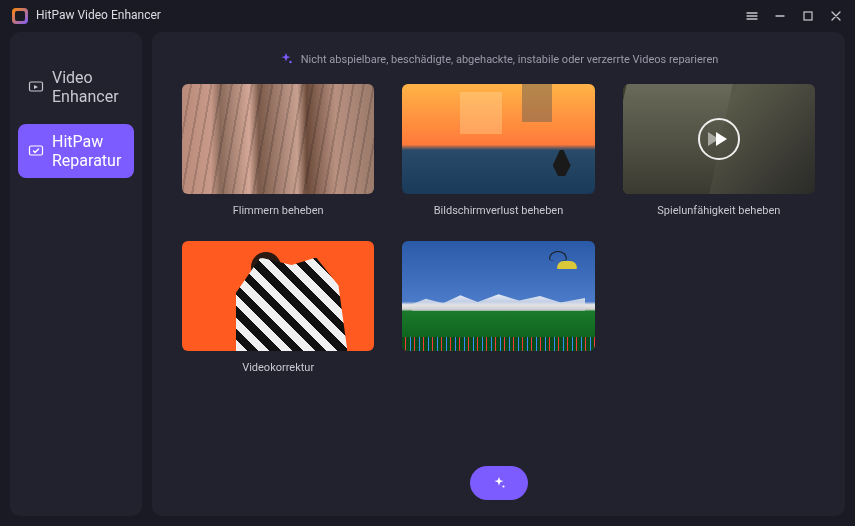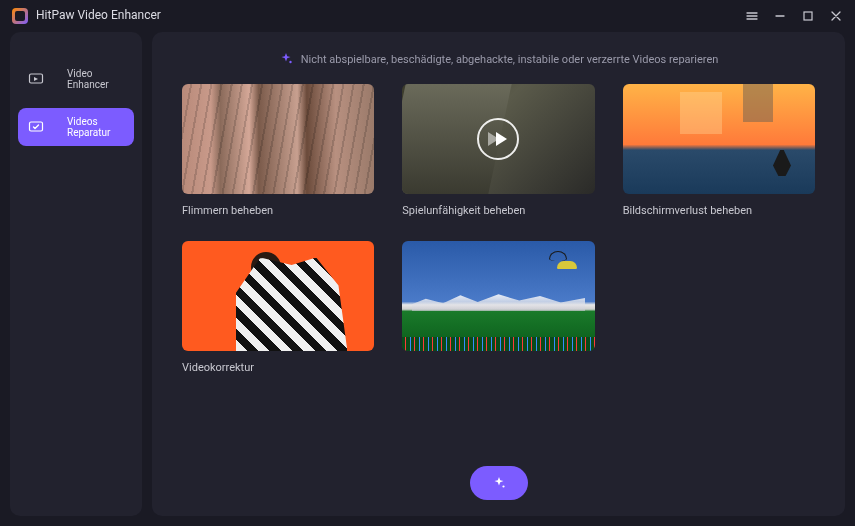--- a/index.html
+++ b/index.html
@@ -10,32 +10,32 @@
 .app-logo { width: 16px; height: 16px; background: linear-gradient(135deg, #ff8a00, #7c5cff); border-radius: 4px; position: relative; }
 .app-logo::after { content: ""; position: absolute; inset: 3px; border-radius: 2px; background: #1a1a24; }
 .app-title { font-size: 12px; color: #dcdce4; }
 .titlebar-right { display: flex; align-items: center; gap: 14px; }
 .win-btn { width: 14px; height: 14px; display: flex; align-items: center; justify-content: center; cursor: pointer; color: #c8c8d0; }
 .win-btn svg { width: 12px; height: 12px; }
 
 .main { display: flex; height: calc(100% - 32px); padding: 0 10px 10px 10px; gap: 10px; }
 
 .sidebar { width: 132px; background: #22222e; border-radius: 10px; padding: 28px 8px; display: flex; flex-direction: column; gap: 10px; }
-.side-item { display: flex; align-items: center; gap: 23px; padding: 8px 10px; border-radius: 8px; font-size: 10px; cursor: pointer; }
+.side-item { display: flex; align-items: center; gap: 8px; padding: 8px 10px; border-radius: 8px; font-size: 16px; cursor: pointer; }
 .side-item.active { background: #7c5cff; color: #fff; }
 .side-icon { width: 16px; height: 16px; flex-shrink: 0; }
 
 .content { flex: 1; background: #22222e; border-radius: 10px; padding: 20px 30px 16px; display: flex; flex-direction: column; }
 .header-line { display: flex; align-items: center; justify-content: center; gap: 8px; font-size: 11px; color: #9a9aaa; margin-bottom: 18px; }
 .sparkle { color: #7c5cff; }
 
 .grid { display: grid; grid-template-columns: repeat(3, 1fr); gap: 24px 28px; flex: 1; align-content: start; }
 .card { display: flex; flex-direction: column; gap: 10px; cursor: pointer; }
 .thumb { width: 100%; height: 110px; border-radius: 6px; position: relative; overflow: hidden; }
-.card-label { font-size: 11px; color: #c8c8d0; text-align: left; }
+.card-label { font-size: 11px; color: #c8c8d0; text-align: center; }
 
 
 .t-flicker { background: linear-gradient(90deg, #b88a7a 0%, #c99a8a 15%, #8a6a5a 20%, #d5a898 35%, #7a5a4a 40%, #c8a090 60%, #6a4a3a 65%, #b89080 80%, #9a7a6a 100%); }
 .t-flicker::after { content:""; position:absolute; inset:0; background: repeating-linear-gradient(100deg, rgba(0,0,0,0) 0 8px, rgba(0,0,0,0.15) 8px 10px); }
 .t-play { background: linear-gradient(135deg, #3a3a2a 0%, #5a5a4a 40%, #2a2a28 100%); }
 .t-play::before { content:""; position:absolute; left:0; top:0; width:55%; height:100%; background: linear-gradient(180deg, #6a6a5a, #3a3a30); transform: skewX(-12deg) translateX(-8px); }
 .t-play .play-ov { position:absolute; left:50%; top:50%; width:42px; height:42px; transform:translate(-50%,-50%); border:2px solid rgba(255,255,255,0.9); border-radius:50%; display:flex; align-items:center; justify-content:center; }
 .t-play .play-ov::before, .t-play .play-ov::after { content:""; position:absolute; width:0; height:0; border-top:7px solid transparent; border-bottom:7px solid transparent; border-left:11px solid #fff; }
 .t-play .play-ov::before { transform: translateX(-5px); opacity:0.5; }
 .t-play .play-ov::after { transform: translateX(3px); }
@@ -101,49 +101,49 @@
           <rect x="1.5" y="3" width="13" height="9" rx="1.5" stroke="currentColor" stroke-width="1.2" fill="none"></rect>
           <path d="M6 6l4 2-4 2z" fill="currentColor"></path>
         </svg>
       <span>Video Enhancer</span>
     </div>
     <div class="side-item active">
       <svg class="side-icon" viewBox="0 0 16 16">
           <rect x="1.5" y="3" width="13" height="9" rx="1.5" stroke="currentColor" stroke-width="1.2" fill="none"></rect>
           <path d="M5.5 8l1.5 1.5L10.5 6" stroke="currentColor" stroke-width="1.4" fill="none" stroke-linecap="round" stroke-linejoin="round"></path>
         </svg>
-      <span>Videos Reparatur</span>
+      <span>HitPaw Reparatur</span>
     </div>
   </div>
 
   <div class="content">
     <div class="header-line">
       <svg width="14" height="14" viewBox="0 0 14 14" class="sparkle">
           <path d="M7 1l1.2 3.3L11.5 5 8.2 6.2 7 9.5 5.8 6.2 2.5 5l3.3-0.7z" fill="currentColor"></path>
           <circle cx="11.5" cy="10" r="1.2" fill="currentColor"></circle>
         </svg>
       <span>Nicht abspielbare, beschädigte, abgehackte, instabile oder verzerrte Videos reparieren</span>
     </div>
 
     <div class="grid">
       <div class="card">
         <div class="thumb t-flicker"></div>
         <div class="card-label">Flimmern beheben</div>
       </div>
       <div class="card">
+        <div class="thumb t-screen">
+            <div class="surfer"></div>
+          </div>
+        <div class="card-label">Bildschirmverlust beheben</div>
+      </div>
+      <div class="card">
         <div class="thumb t-play">
           <div class="play-ov"></div>
         </div>
         <div class="card-label">Spielunfähigkeit beheben</div>
-      </div>
-      <div class="card">
-        <div class="thumb t-screen">
-            <div class="surfer"></div>
-          </div>
-        <div class="card-label">Bildschirmverlust beheben</div>
       </div>
       <div class="card">
         <div class="thumb t-color">
             <div class="head"></div>
           </div>
         <div class="card-label">Videokorrektur</div>
       </div>
       <div class="card">
         <div class="thumb t-delay">
           <div class="kite"></div>

